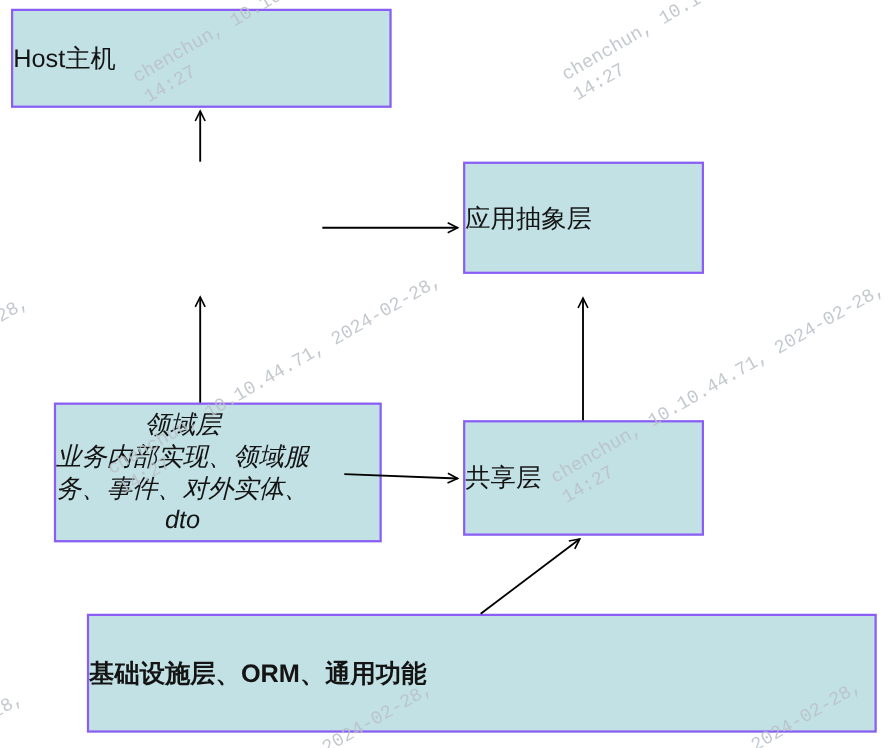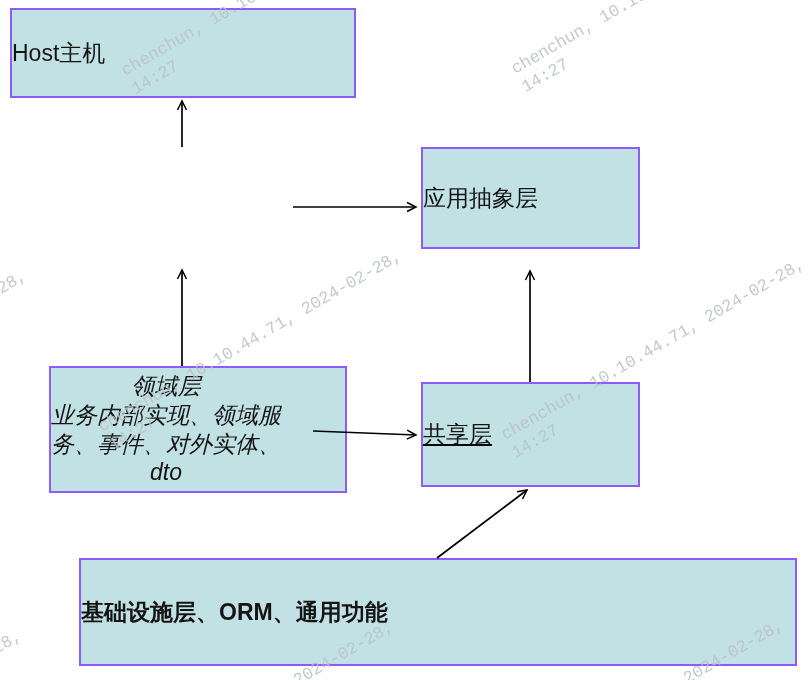--- a/index.html
+++ b/index.html
@@ -30,21 +30,21 @@
   .node .label {
     white-space: pre-line;
     font-size: 23px;
     line-height: 1.26;
     color: #141414;
   }
   #node-host        { left: 10px;  top: 8px;   width: 346px; height: 90px;  }
   #node-app-layer   { left: 72px;  top: 147px; width: 221px; height: 120px; }
   #node-app-abstract{ left: 421px; top: 147px; width: 219px; height: 102px; }
   #node-domain      { left: 49px;  top: 366px; width: 298px; height: 127px; font-style: italic; }
-  #node-shared      { left: 421px; top: 382px; width: 219px; height: 105px; text-decoration: underline; }
+  #node-shared      { left: 421px; top: 382px; width: 219px; height: 105px; }
   #node-infra       { left: 79px;  top: 558px; width: 718px; height: 108px; font-weight: bold; }
 
   
   #arrows {
     position: absolute;
     left: 0; top: 0;
     z-index: 2;
     pointer-events: none;
   }
   #arrows line {

